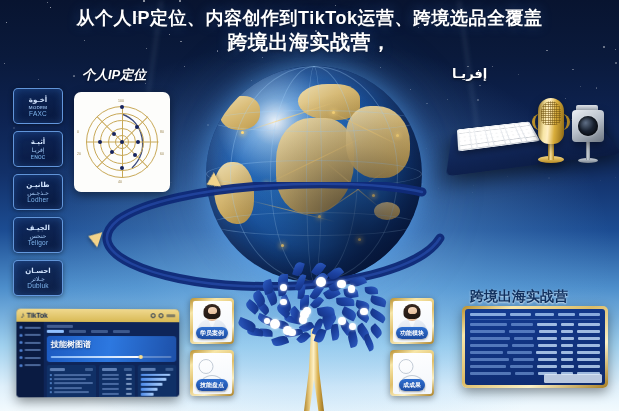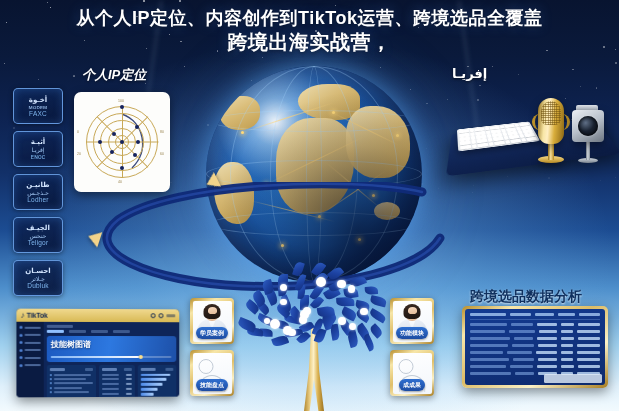--- a/index.html
+++ b/index.html
@@ -809,21 +809,21 @@
             <div class="tt-hbar" style="width:78%"></div>
             <div class="tt-hbar" style="width:66%"></div>
             <div class="tt-hbar" style="width:52%"></div>
             <div class="tt-hbar" style="width:38%"></div>
           </div>
         </div>
       </div>
     </div>
   </div>
 
-  <div class="caption dark" style="left:470px;top:288px;font-size:14px;">跨境选品数据分析</div>
+  <div class="caption dark" style="left:470px;top:288px;font-size:14px;">跨境出海实战营</div>
   <div id="data-panel">
     <div id="data-inner">
       <div id="data-head">
         <span class="dh" style="width:30%"></span>
         <span class="dh" style="width:18%"></span>
         <span class="dh" style="width:16%"></span>
         <span class="dh" style="width:14%"></span>
         <span class="dh" style="width:18%"></span>
       </div>
       <div class="drow">

